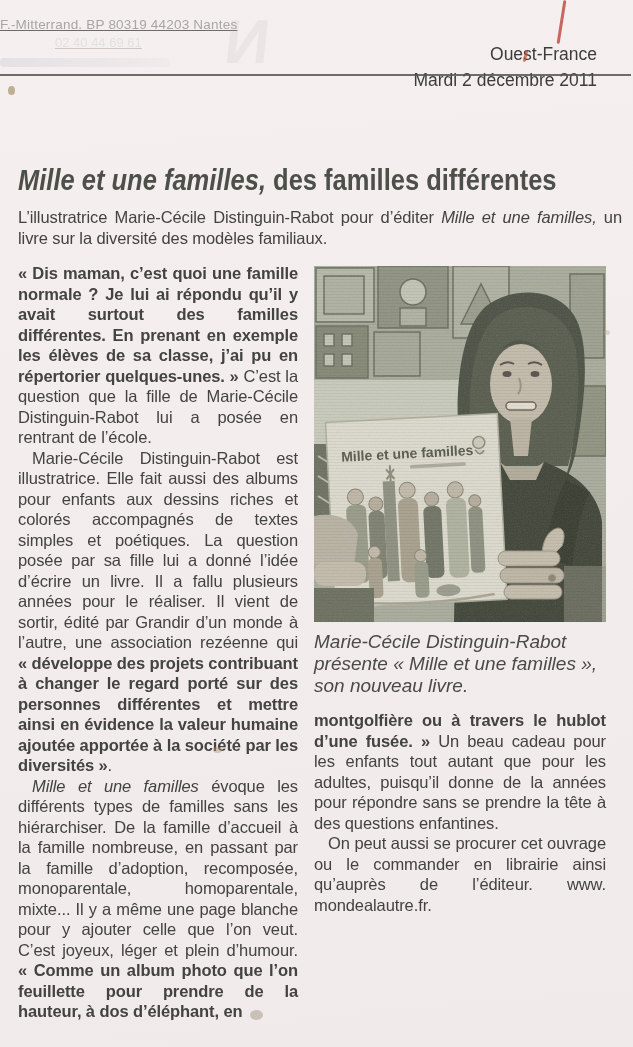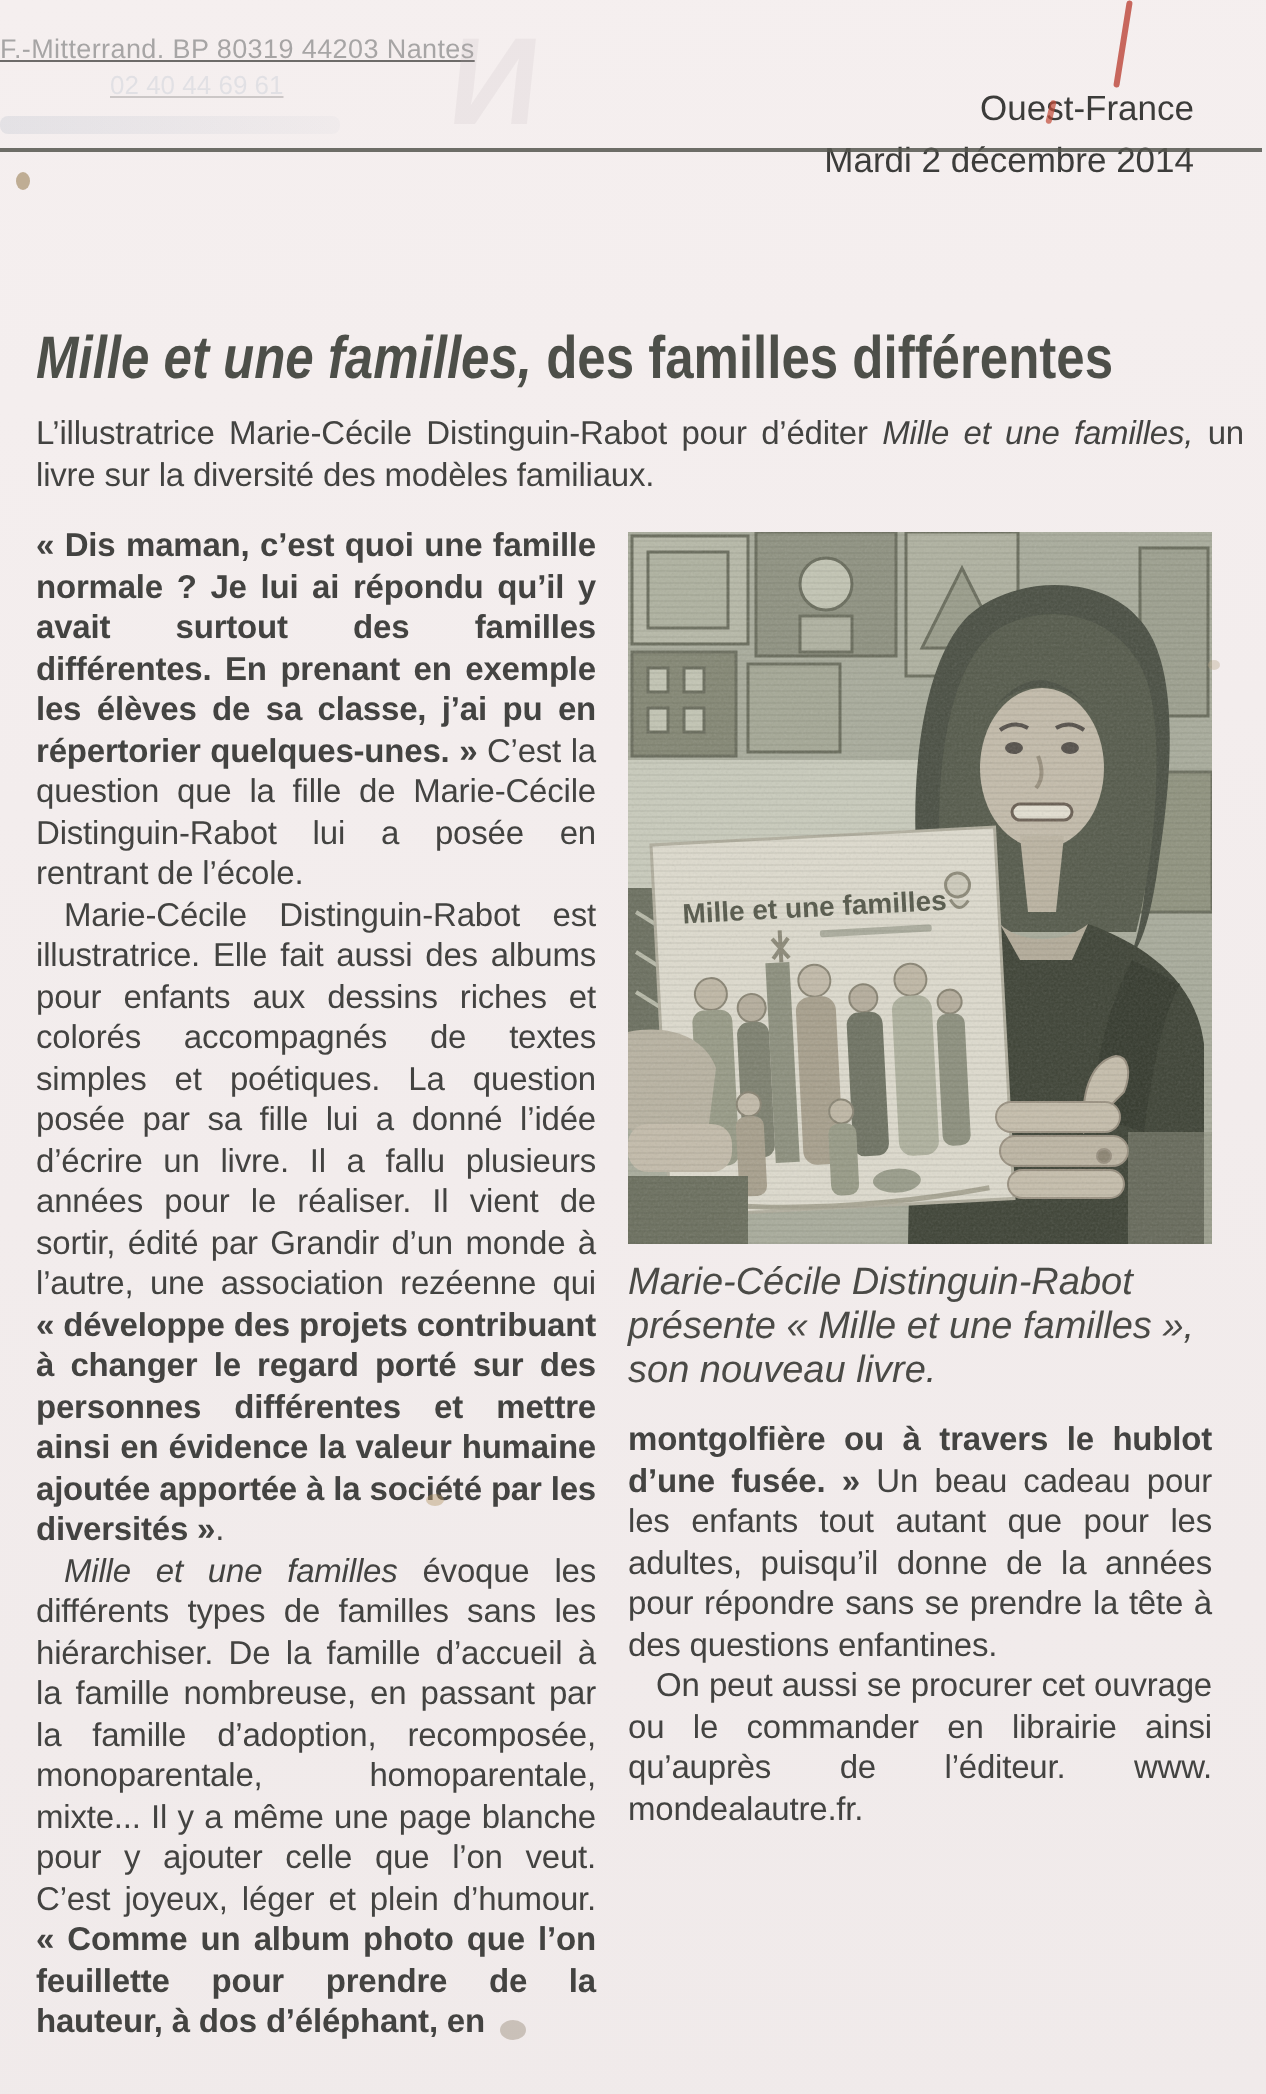--- a/index.html
+++ b/index.html
@@ -79,21 +79,21 @@
 
   <div class="header">
     <div class="address-block">
       <div class="address-line">F.-Mitterrand. BP 80319 44203 Nantes</div>
       <div class="phone-line">02 40 44 69 61</div>
       <div class="email-line"></div>
     </div>
     <div class="ghost-letter">N</div>
     <div class="masthead-block">
       <div class="masthead-title">Ouest-France</div>
-      <div class="masthead-date">Mardi 2 décembre 2014</div>
+      <div class="masthead-date">Mardi 2 décembre 2011</div>
     </div>
     <div class="red-mark-1"></div>
     <div class="red-mark-2"></div>
   </div>
   <div class="top-rule"></div>
 
   <div class="article">
     <h1 class="article-title"><span class="title-italic">Mille et une familles,</span><span> des familles différentes</span></h1>
 
     <div class="article-subtitle body-copy">

